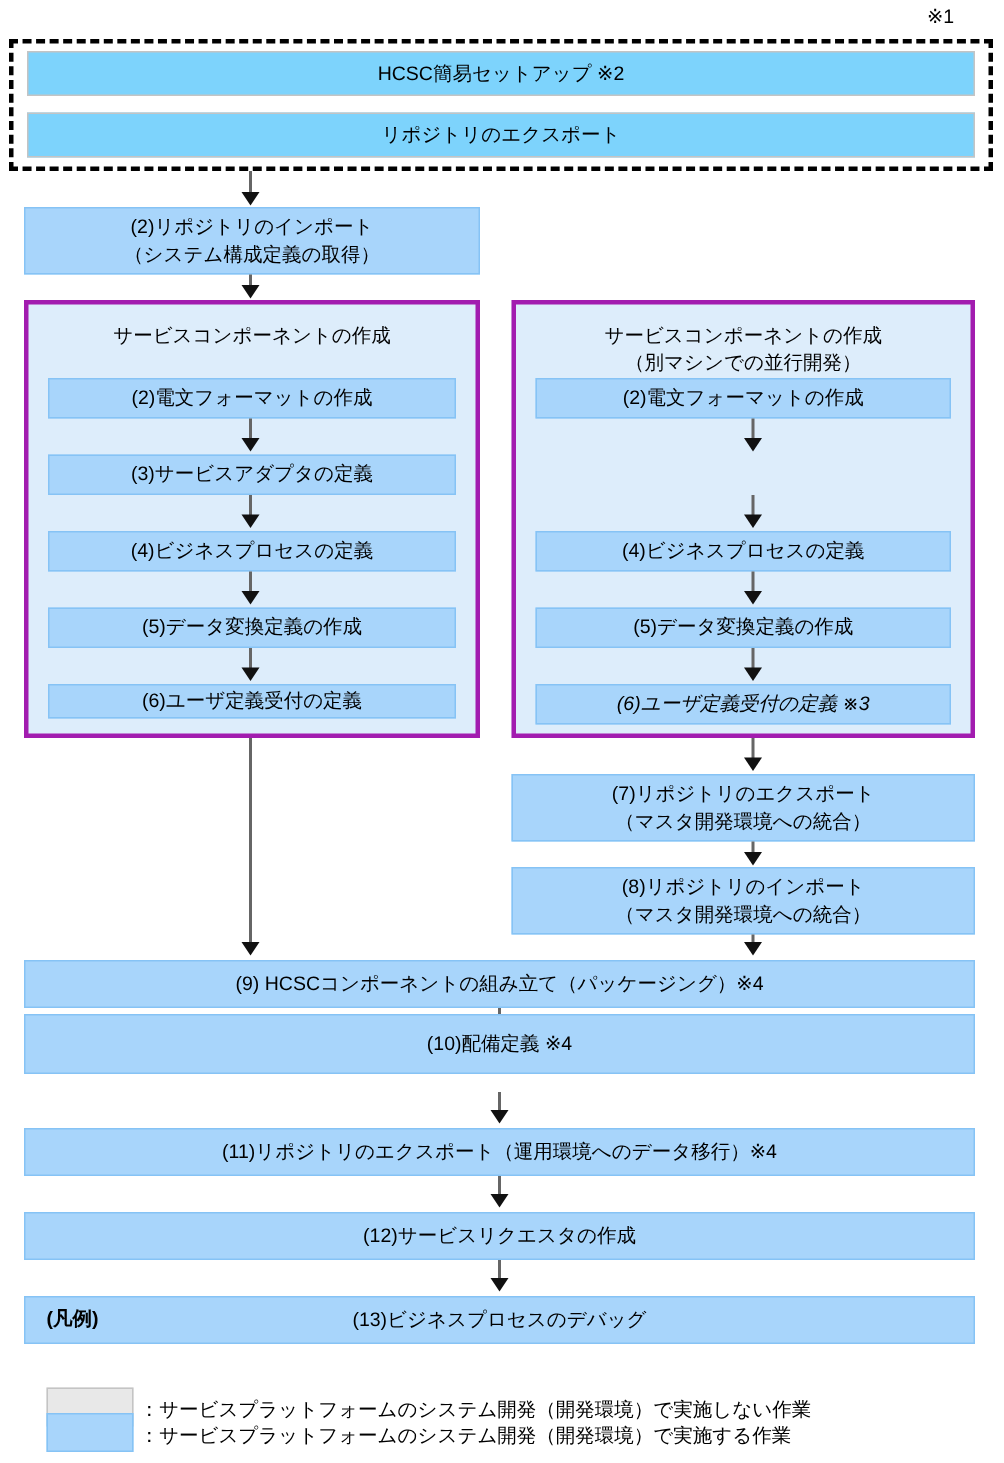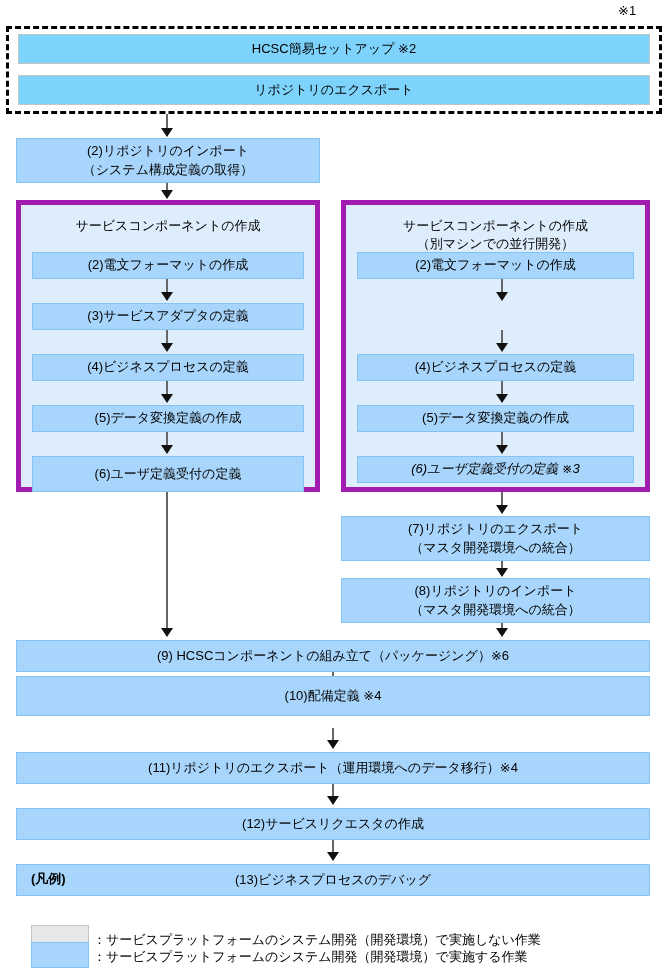--- a/index.html
+++ b/index.html
@@ -53,21 +53,21 @@
     text-align:center;
     font-size:13px;
     line-height:1.4;
     color:#000;
     white-space:pre-line;
   }
 
   
   .panel{
     background:#ddedfb;
-    border:5px solid #a21caf;
+    border:3px solid #a21caf;
   }
   .panel-title{
     position:absolute;
     left:0;right:0;
     text-align:center;
     font-size:13px;
     line-height:1.4;
     white-space:pre-line;
     color:#000;
   }
@@ -137,21 +137,21 @@
   <div class="abs arrow-head" style="left:161px;top:343px;"></div>
 
   <div class="abs box-blue" style="left:32px;top:354px;width:272px;height:27px;">(4)ビジネスプロセスの定義</div>
   <div class="abs vline" style="left:166px;top:381px;height:20px;"></div>
   <div class="abs arrow-head" style="left:161px;top:394px;"></div>
 
   <div class="abs box-blue" style="left:32px;top:405px;width:272px;height:27px;">(5)データ変換定義の作成</div>
   <div class="abs vline" style="left:166px;top:432px;height:20px;"></div>
   <div class="abs arrow-head" style="left:161px;top:445px;"></div>
 
-  <div class="abs box-blue" style="left:32px;top:456px;width:272px;height:36px;">(6)ユーザ定義受付の定義</div>
+  <div class="abs box-blue" style="left:32px;top:456px;width:272px;height:23px;">(6)ユーザ定義受付の定義</div>
 
   <div class="abs panel" style="left:341px;top:200px;width:309px;height:292px;">
     <div class="panel-title" style="top:12px;">サービスコンポーネントの作成
 （別マシンでの並行開発）</div>
   </div>
 
   <div class="abs box-blue" style="left:357px;top:252px;width:277px;height:27px;">(2)電文フォーマットの作成</div>
   <div class="abs vline" style="left:501px;top:279px;height:20px;"></div>
   <div class="abs arrow-head" style="left:496px;top:292px;"></div>
 
@@ -179,21 +179,21 @@
 
   <div class="abs box-blue" style="left:341px;top:578px;width:309px;height:45px;">(8)リポジトリのインポート
 （マスタ開発環境への統合）</div>
 
   <div class="abs vline" style="left:166px;top:492px;height:142px;"></div>
   <div class="abs arrow-head" style="left:161px;top:628px;"></div>
 
   <div class="abs vline" style="left:501px;top:623px;height:11px;"></div>
   <div class="abs arrow-head" style="left:496px;top:628px;"></div>
 
-  <div class="abs box-blue" style="left:16px;top:640px;width:634px;height:32px;">(9) HCSCコンポーネントの組み立て（パッケージング）※6</div>
+  <div class="abs box-blue" style="left:16px;top:640px;width:634px;height:32px;">(9) HCSCコンポーネントの組み立て（パッケージング）※4</div>
 
   <div class="abs vline" style="left:332px;top:672px;height:18px;"></div>
   <div class="abs arrow-head" style="left:327px;top:684px;"></div>
 
   <div class="abs box-blue" style="left:16px;top:676px;width:634px;height:40px;">(10)配備定義 ※4</div>
 
   <div class="abs vline" style="left:332px;top:728px;height:18px;"></div>
   <div class="abs arrow-head" style="left:327px;top:740px;"></div>
 
   <div class="abs box-blue" style="left:16px;top:752px;width:634px;height:32px;">(11)リポジトリのエクスポート（運用環境へのデータ移行）※4</div>

